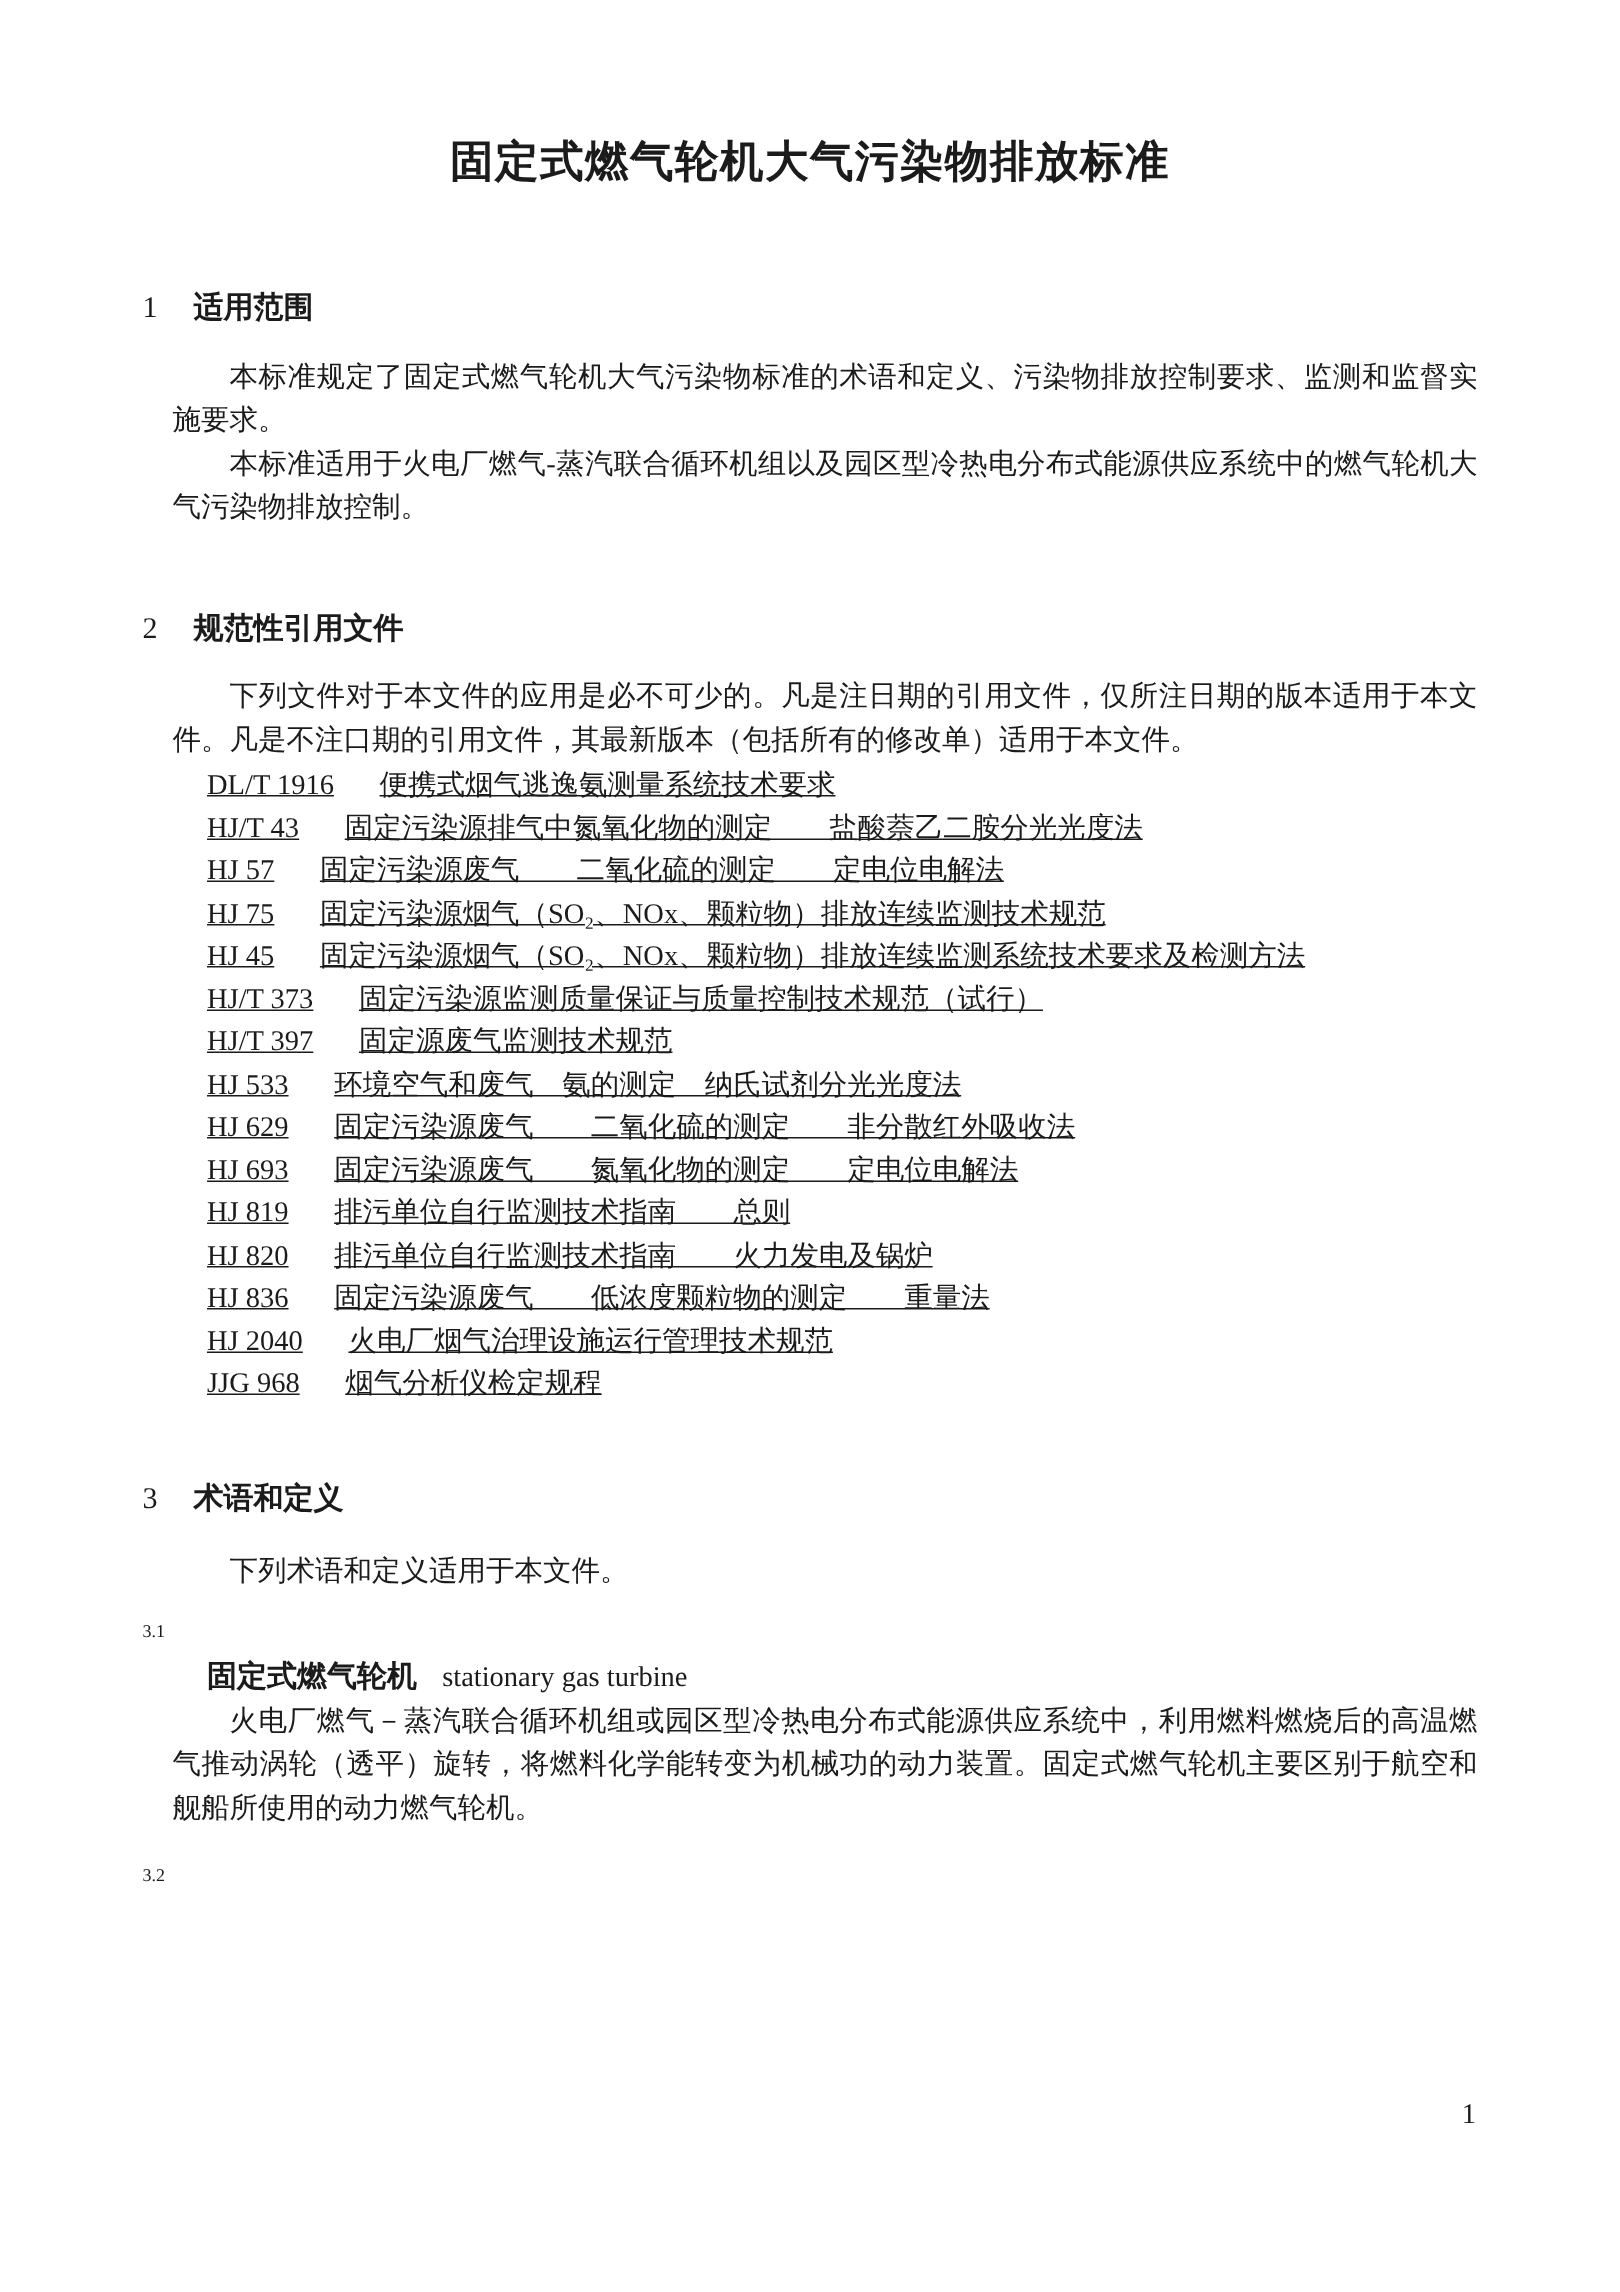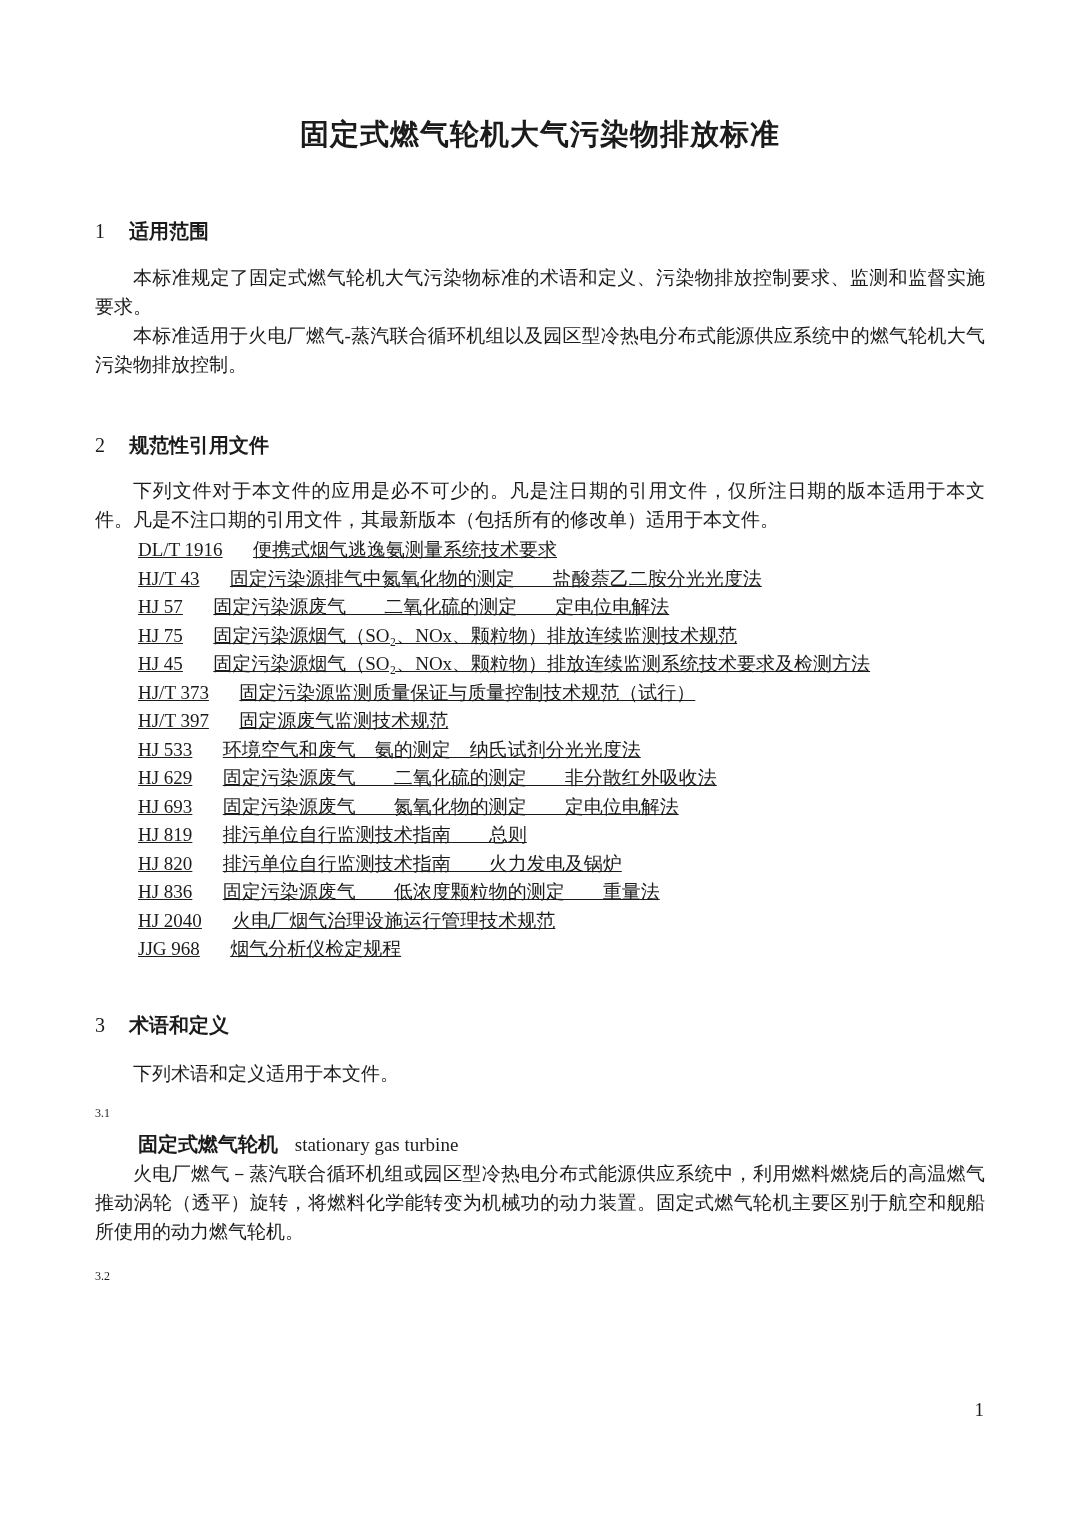--- a/index.html
+++ b/index.html
@@ -10,21 +10,21 @@
     height: 1528px;
     margin: 0 auto;
     background: #ffffff;
     color: #1b1b1b;
     font-family: "Liberation Serif", "DejaVu Serif", serif;
     font-size: 19px;
     overflow: hidden;
     padding: 0 95px;
   }
   .doc-title {
-    margin-top: 114px;
+    margin-top: 88px;
     text-align: center;
     font-family: "Liberation Sans", "DejaVu Sans", sans-serif;
     font-weight: 700;
     font-size: 29px;
     line-height: 40px;
     letter-spacing: 1px;
   }
   .sec-head {
     font-size: 20px;
     line-height: 28px;
@@ -40,20 +40,21 @@
     font-family: "Liberation Sans", "DejaVu Sans", sans-serif;
     font-weight: 700;
   }
   .s1-head { margin-top: 63px; margin-bottom: 18px; }
   .s2-head { margin-top: 52px; margin-bottom: 17px; }
   .s3-head { margin-top: 47px; margin-bottom: 20px; }
   .body-p {
     line-height: 29px;
     text-indent: 2em;
     text-align: justify;
+    margin-left: 20px;
   }
   .refs {
     margin-top: 2px;
     padding-left: 43px;
     text-decoration: underline;
   }
   .ref-row {
     line-height: 28.5px;
     white-space: nowrap;
   }

